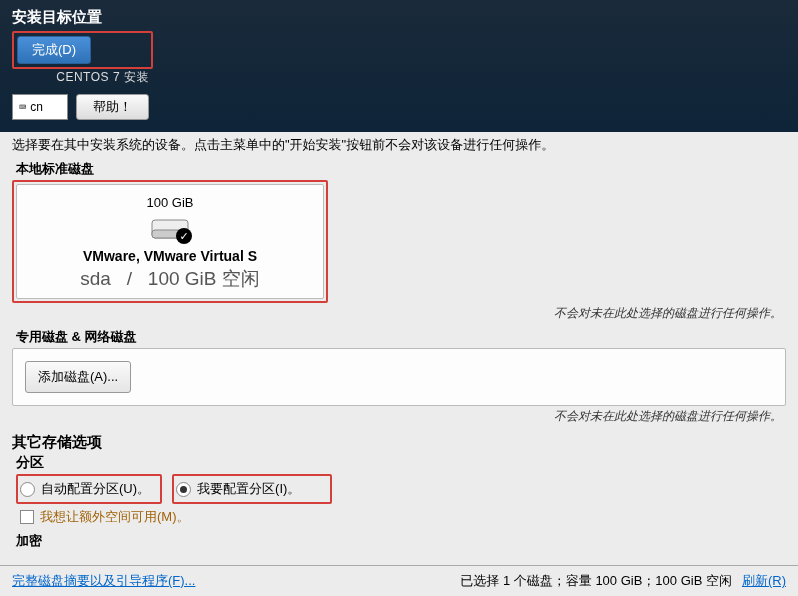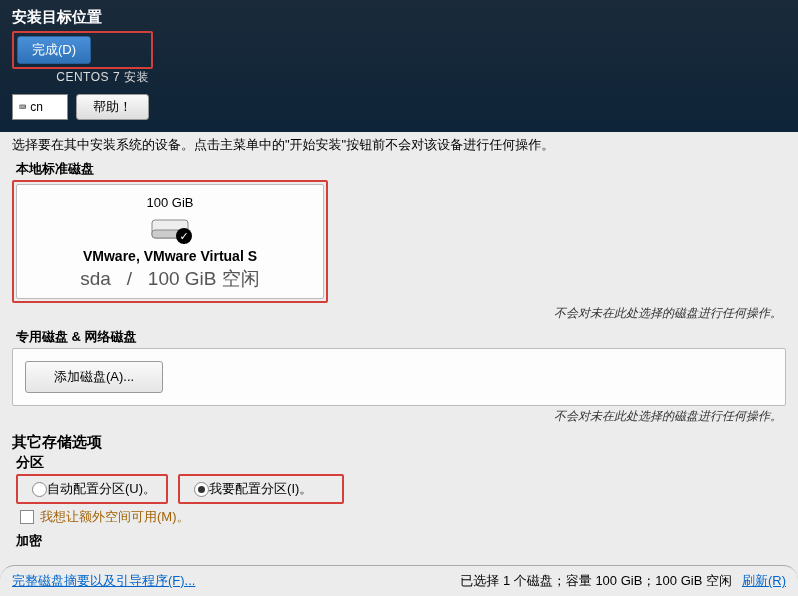--- a/index.html
+++ b/index.html
@@ -79,40 +79,40 @@
 .note-right {
   text-align: right; font-style: italic; color: #333;
   font-size: 12px; margin: 2px 4px 6px 0;
 }
 .add-disk-row {
   border: 1px solid #bbb; background: #fdfdfd; border-radius: 2px;
   padding: 12px; margin: 0 0 2px 0;
 }
 .add-disk-btn {
   background: linear-gradient(to bottom, #fafafa, #e5e5e5);
-  border: 1px solid #999; padding: 6px 28px; border-radius: 3px;
+  border: 1px solid #999; padding: 6px 12px; border-radius: 3px;
   font-size: 13px; cursor: pointer;
 }
 .storage-opts-head { font-size: 15px; font-weight: bold; margin: 8px 0 2px 0; }
 .part-label { font-size: 14px; font-weight: bold; margin: 0 0 2px 4px; }
 .radio-row { display: flex; gap: 10px; margin: 0 0 4px 4px; align-items: center; }
 .radio-box {
   border: 2px solid #d43f3a; border-radius: 2px;
-  padding: 4px 10px 4px 14px; display: flex; align-items: center; gap: 0;
+  padding: 4px 10px 4px 2px; display: flex; align-items: center; gap: 6px;
 }
 .radio-box.wide { padding-right: 30px; }
 .radio { width: 15px; height: 15px; border: 1px solid #888; border-radius: 50%; background: #fff; display: inline-flex; align-items: center; justify-content: center; }
 .radio.on::after { content: ""; width: 7px; height: 7px; background: #333; border-radius: 50%; }
 .check { width: 14px; height: 14px; border: 1px solid #888; background: #fff; display: inline-block; }
 .check-row { display: flex; align-items: center; gap: 6px; margin: 2px 0 0 8px; font-size: 13px; color: #a16207; }
 .encrypt-label { font-size: 13px; font-weight: bold; margin: 6px 0 0 4px; }
 .footer {
   border-top: 1px solid #aaa; background: #ececec;
   padding: 6px 12px; display: flex; justify-content: space-between;
-  align-items: center; font-size: 13px; border-radius: 15px;
+  align-items: center; font-size: 13px;
 }
 .link { color: #0066cc; text-decoration: underline; cursor: pointer; }
 .footer-right { display: flex; gap: 10px; align-items: center; }
 </style>
 </head>
 <body>
 
 <div class="header">
   <div class="header-left">
     <div class="page-title">安装目标位置</div>

